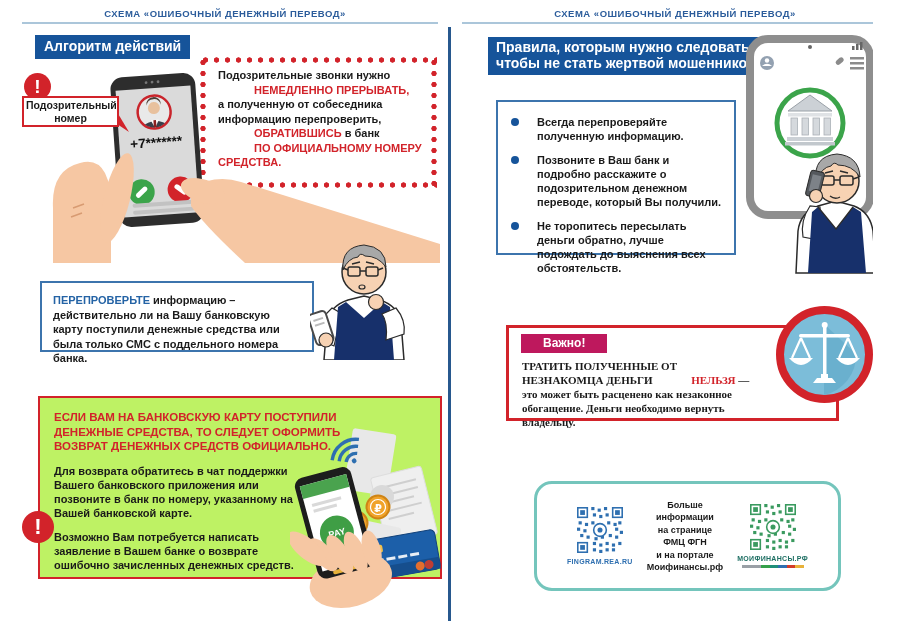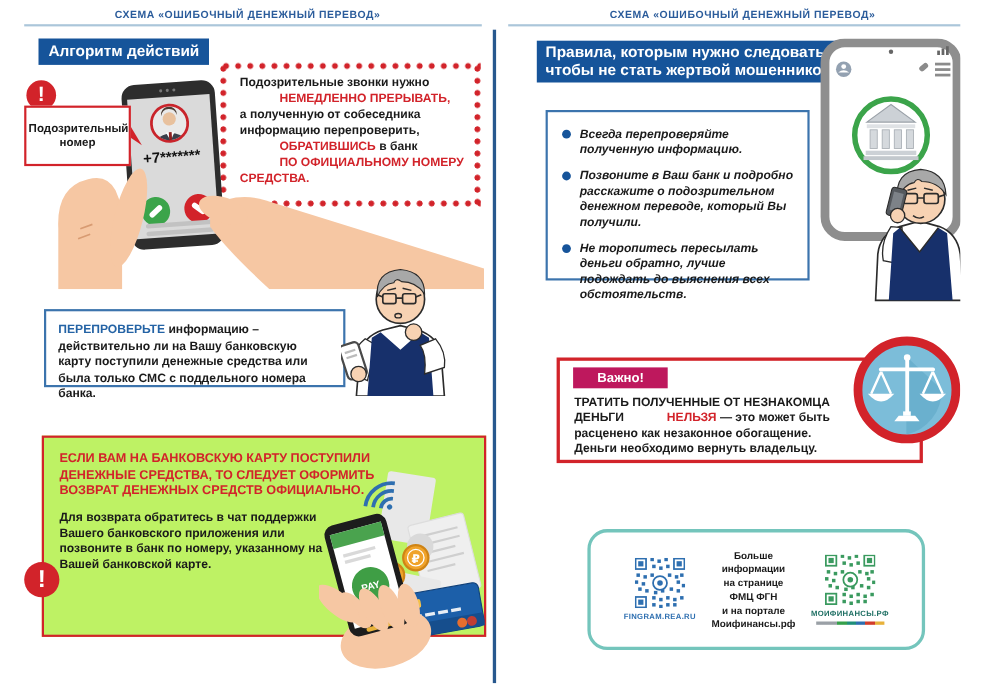--- a/index.html
+++ b/index.html
@@ -24,40 +24,40 @@
   .note{position:absolute;left:218px;top:68px;width:205px;font-size:11px;font-weight:bold;
         line-height:14.5px;color:#1a1a1a;}
   .red{color:#d2232a;padding-left:36px;} .dark{color:#1a1a1a;} .blue{color:#2463a5;}
   .scene{position:absolute;}
   .excl{position:absolute;background:#d2232a;color:#fff;border-radius:50%;text-align:center;
         font-weight:bold;z-index:5;}
   .excl-1{left:24px;top:73px;width:27px;height:27px;font-size:19px;line-height:27px;}
   .excl-2{left:22px;top:511px;width:32px;height:32px;font-size:22px;line-height:32px;}
   .callout{position:absolute;left:22px;top:96px;width:97px;box-sizing:border-box;z-index:6;
            border:2.5px solid #d2232a;background:#fff;text-align:center;font-size:10.5px;
-           font-weight:bold;color:#1a1a1a;padding:13px 2px;line-height:12.5px;}
+           font-weight:bold;color:#1a1a1a;padding:1px 2px;line-height:12.5px;}
   .box-blue{position:absolute;border:2.5px solid #3c74ad;background:#fff;box-sizing:border-box;}
   .recheck{left:40px;top:281px;width:274px;height:71px;padding:10px 11px;font-size:11px;
            font-weight:bold;line-height:14.5px;color:#1a1a1a;}
   .return-box{position:absolute;left:38px;top:396px;width:404px;height:183px;box-sizing:border-box;
               border:2.5px solid #d2232a;background:#bef264;padding:12px 14px;}
   .return-box h3{margin:0 0 10px;color:#d2232a;font-size:11.5px;line-height:14.5px;width:335px;}
   .return-box p{margin:0 0 10px;font-size:11px;font-weight:bold;line-height:14px;width:252px;color:#1a1a1a;}
   .bullets-box{left:496px;top:100px;width:240px;height:155px;padding:13px 10px 0 13px;}
   .bullets-box ul{margin:0;padding:0;list-style:none;}
-  .bullets-box li{display:flex;gap:8px;margin-bottom:10px;font-size:11px;font-weight:bold;
-                  line-height:14px;color:#1a1a1a;font-style:italic;}
+  .bullets-box li{display:flex;gap:18px;margin-bottom:10px;font-size:11px;font-weight:bold;
+                  line-height:14px;color:#1a1a1a;}
   .bullets-box li:last-child{margin-top:6px;}
   .dot{width:8px;height:8px;border-radius:50%;background:#16549a;margin-top:3px;flex:none;}
   .important{position:absolute;left:506px;top:325px;width:333px;height:96px;box-sizing:border-box;
              border:3px solid #d2232a;background:#fff;}
   .imp-badge{position:absolute;top:6px;left:12px;background:#be185d;color:#fff;font-size:12px;
              font-weight:bold;padding:2px 22px 3px;}
   .imp-text{position:absolute;left:13px;top:31px;width:236px;font-size:11px;font-weight:bold;
-            line-height:14px;color:#1a1a1a;}
+            line-height:14px;color:#1a1a1a;font-family:Liberation Serif, serif;}
   .scales{position:absolute;left:776px;top:306px;width:97px;height:97px;border-radius:50%;
           background:#7cbdd9;border:8px solid #d2232a;box-sizing:border-box;overflow:hidden;}
   .qr-box{position:absolute;left:534px;top:481px;width:307px;height:110px;box-sizing:border-box;
           border:3px solid #74c5bc;border-radius:18px;background:#fff;display:flex;
           align-items:center;padding:0 30px 0 30px;gap:14px;}
   .qr-block{display:flex;flex-direction:column;align-items:center;flex:none;}
   .qr{width:46px;height:46px;}
   .qr-label{margin-top:5px;font-size:7px;font-weight:bold;letter-spacing:.3px;}
   .qr-label-left{color:#2e6fb0;}
   .qr-label-right{color:#1e6f63;}
@@ -212,20 +212,21 @@
       <path d="M50 51 H56 M38 50 L33 48 M68 50 L73 48"></path>
     </g>
     <path d="M42 44 l8 -2 M56 42 l8 2" stroke="#2b2b2b" stroke-width="1.3" fill="none"></path>
     <ellipse cx="52" cy="67" rx="3" ry="2" fill="none" stroke="#2b2b2b" stroke-width="1.2"></ellipse>
     <circle cx="66" cy="82" r="7.5" fill="#f7d2b3" stroke="#2b2b2b" stroke-width="1.2"></circle>
   </svg>
 
   <div class="return-box">
     <h3>ЕСЛИ ВАМ НА БАНКОВСКУЮ КАРТУ ПОСТУПИЛИ ДЕНЕЖНЫЕ СРЕДСТВА, ТО СЛЕДУЕТ ОФОРМИТЬ ВОЗВРАТ ДЕНЕЖНЫХ СРЕДСТВ ОФИЦИАЛЬНО.</h3>
     <p>Для возврата обратитесь в чат поддержки Вашего банковского приложения или позвоните в банк по номеру, указанному на Вашей банковской карте.</p>
+    <p>Возможно Вам потребуется написать заявление в Вашем банке о возврате ошибочно зачисленных денежных средств.</p>
   </div>
   <div class="excl excl-2">!</div>
 
   <svg class="scene" style="left:290px;top:423px" width="152" height="186" viewBox="0 0 152 186">
     <rect x="58" y="8" width="44" height="62" rx="3" fill="#e8e8e8" transform="rotate(9 80 39)"></rect>
     <rect x="88" y="48" width="52" height="70" rx="3" fill="#efefef" stroke="#ddd" transform="rotate(-14 114 83)"></rect>
     <rect x="64" y="100" width="42" height="58" rx="3" fill="#e8e8e8" transform="rotate(12 85 129)"></rect>
     <g stroke="#cfcfcf" stroke-width="2" transform="rotate(-14 114 83)">
         <path d="M96 60 h36 M96 68 h36 M96 76 h30 M96 84 h36 M96 92 h26"></path>
       </g>

